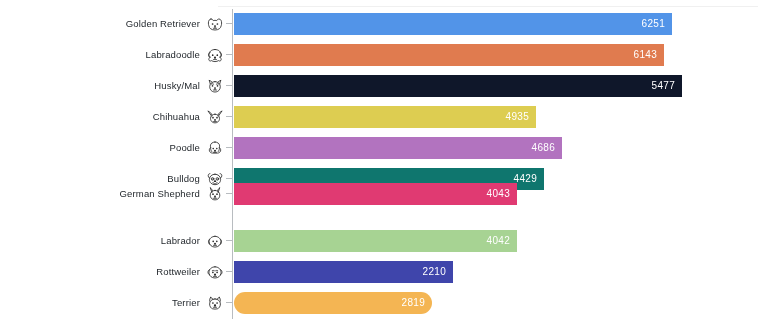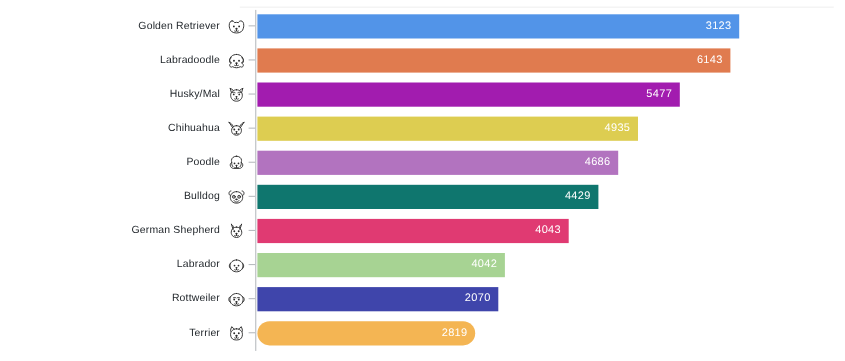--- a/index.html
+++ b/index.html
@@ -127,21 +127,21 @@
             <path d="M7 5c-1.6 0-2.6 1.6-2.6 4 0 1 .1 1.9.4 2.7C5.2 14.1 7.3 16 11 16s5.8-1.9 6.2-4.3c.3-.8.4-1.7.4-2.7 0-2.4-1-4-2.6-4-1 0-1.8.6-2.3 1.6-.5-.2-1.1-.3-1.7-.3s-1.2.1-1.7.3C8.8 5.6 8 5 7 5z"></path>
             <circle cx="8.6" cy="10" r=".85" fill="currentColor" stroke="none"></circle>
             <circle cx="13.4" cy="10" r=".85" fill="currentColor" stroke="none"></circle>
             <ellipse cx="11" cy="12.1" rx="1.05" ry=".8" fill="currentColor" stroke="none"></ellipse>
             <path d="M11 12.9v1.1"></path>
             <path d="M11 14c-.5.6-1.3.7-1.8.2M11 14c.5.6 1.3.7 1.8.2"></path>
           </svg>
         </div>
         <div class="tick" style="background: rgb(184, 188, 192);"></div>
         <div class="bar" style="width: 438px; background: rgb(82, 148, 232);">
-          <span class="bar-value" style="color: rgb(255, 255, 255);">3123</span>
+          <span class="bar-value" style="color: rgb(255, 255, 255);">6251</span>
         </div>
       </div>
       <div class="row" style="top: 44px;">
         <div class="row-label" style="color: rgb(35, 40, 45);">Labradoodle</div>
         <div class="row-icon">
           <svg width="22" height="20" viewBox="0 0 22 20" fill="none" stroke="#2b2b2b" stroke-width="0.85" stroke-linecap="round" stroke-linejoin="round" style="color:#2b2b2b">
             <path d="M11 4.5c-3.6 0-6.2 2.3-6.2 5.5 0 1.1.3 2 .8 2.8-.5.4-.8 1-.8 1.6 0 .9.7 1.6 1.6 1.6.4 0 .8-.2 1.1-.4.9.6 2.1 1 3.5 1s2.6-.4 3.5-1c.3.3.7.4 1.1.4.9 0 1.6-.7 1.6-1.6 0-.6-.3-1.2-.8-1.6.5-.8.8-1.7.8-2.8 0-3.2-2.6-5.5-6.2-5.5z"></path>
             <path d="M6.2 7.5c-.9.3-1.5 1.2-1.5 2.3 0 1.2.7 2.2 1.8 2.4M15.8 7.5c.9.3 1.5 1.2 1.5 2.3 0 1.2-.7 2.2-1.8 2.4"></path>
             <circle cx="8.7" cy="10.2" r=".85" fill="currentColor" stroke="none"></circle>
             <circle cx="13.3" cy="10.2" r=".85" fill="currentColor" stroke="none"></circle>
@@ -164,40 +164,40 @@
             <path d="M11 5.6c-3 0-5.3 2.1-5.3 5 0 1.5.5 2.8 1.4 3.8.9 1 2.3 1.6 3.9 1.6s3-.6 3.9-1.6c.9-1 1.4-2.3 1.4-3.8 0-2.9-2.3-5-5.3-5z"></path>
             <path d="M7.1 8.2c.8-.5 1.8-.5 2.6 0M14.9 8.2c-.8-.5-1.8-.5-2.6 0"></path>
             <circle cx="8.5" cy="9.9" r=".8" fill="currentColor" stroke="none"></circle>
             <circle cx="13.5" cy="9.9" r=".8" fill="currentColor" stroke="none"></circle>
             <ellipse cx="11" cy="12" rx="1" ry=".75" fill="currentColor" stroke="none"></ellipse>
             <path d="M11 12.8v.9"></path>
             <path d="M11 13.7c-.5.6-1.3.7-1.8.2M11 13.7c.5.6 1.3.7 1.8.2"></path>
           </svg>
         </div>
         <div class="tick" style="background: rgb(184, 188, 192);"></div>
-        <div class="bar" style="width: 384px; background: #a21caf;">
+        <div class="bar" style="width: 448px; background: #0f172a;">
           <span class="bar-value" style="color: rgb(255, 255, 255);">5477</span>
         </div>
       </div>
       <div class="row" style="top: 106px;">
         <div class="row-label" style="color: rgb(35, 40, 45);">Chihuahua</div>
         <div class="row-icon">
           <svg width="22" height="20" viewBox="0 0 22 20" fill="none" stroke="#2b2b2b" stroke-width="0.85" stroke-linecap="round" stroke-linejoin="round" style="color:#2b2b2b">
             <path d="M4.2 4.2L7.6 9.2M17.8 4.2L14.4 9.2"></path>
             <path d="M4.2 4.2c1.7.6 3 1.9 3.7 3.6M17.8 4.2c-1.7.6-3 1.9-3.7 3.6"></path>
             <path d="M11 7.2c-2.5 0-4.5 1.9-4.5 4.3 0 1.4.6 2.6 1.6 3.4.8.6 1.8 1 2.9 1s2.1-.4 2.9-1c1-.8 1.6-2 1.6-3.4 0-2.4-2-4.3-4.5-4.3z"></path>
             <circle cx="9" cy="10.7" r=".85" fill="currentColor" stroke="none"></circle>
             <circle cx="13" cy="10.7" r=".85" fill="currentColor" stroke="none"></circle>
             <ellipse cx="11" cy="12.8" rx=".95" ry=".7" fill="currentColor" stroke="none"></ellipse>
             <path d="M11 13.5v.8"></path>
             <path d="M11 14.3c-.5.5-1.2.6-1.7.2M11 14.3c.5.5 1.2.6 1.7.2"></path>
           </svg>
         </div>
         <div class="tick" style="background: rgb(184, 188, 192);"></div>
-        <div class="bar" style="width: 346px; background: rgb(221, 205, 81);">
+        <div class="bar" style="width: 302px; background: rgb(221, 205, 81);">
           <span class="bar-value" style="color: rgb(255, 255, 255);">4935</span>
         </div>
       </div>
       <div class="row" style="top: 137px;">
         <div class="row-label" style="color: rgb(35, 40, 45); margin-left: 32px;">Poodle</div>
         <div class="row-icon">
           <svg width="22" height="20" viewBox="0 0 22 20" fill="none" stroke="#2b2b2b" stroke-width="0.85" stroke-linecap="round" stroke-linejoin="round" style="color:#2b2b2b">
             <path d="M11 4c-2.6 0-4.6 1.7-4.6 3.9 0 .6.2 1.2.4 1.7-.9.5-1.5 1.4-1.5 2.5 0 1.7 1.5 3 3.3 3h4.8c1.8 0 3.3-1.3 3.3-3 0-1.1-.6-2-1.5-2.5.2-.5.4-1.1.4-1.7C15.6 5.7 13.6 4 11 4z"></path>
             <path d="M6.6 9.6c-.1 1.5.3 2.9 1.1 3.9M15.4 9.6c.1 1.5-.3 2.9-1.1 3.9"></path>
             <circle cx="9.2" cy="10.6" r=".8" fill="currentColor" stroke="none"></circle>
@@ -224,21 +224,21 @@
             <circle cx="13.4" cy="9.9" r=".5" fill="currentColor" stroke="none"></circle>
             <ellipse cx="11" cy="12.2" rx="1.2" ry=".85" fill="currentColor" stroke="none"></ellipse>
             <path d="M8.8 13.4c.6.9 1.4 1.3 2.2 1.3s1.6-.4 2.2-1.3"></path>
           </svg>
         </div>
         <div class="tick" style="background: rgb(184, 188, 192);"></div>
         <div class="bar" style="width: 310px; background: #0f766e;">
           <span class="bar-value" style="color: rgb(255, 255, 255);">4429</span>
         </div>
       </div>
-      <div class="row" style="top: 199px;">
+      <div class="row" style="top: 183px;">
         <div class="row-label" style="color: rgb(35, 40, 45);">German Shepherd</div>
         <div class="row-icon">
           <svg width="22" height="20" viewBox="0 0 22 20" fill="none" stroke="#2b2b2b" stroke-width="0.85" stroke-linecap="round" stroke-linejoin="round" style="color:#2b2b2b">
             <path d="M6.4 3.9L7.9 8.6M15.6 3.9L14.1 8.6"></path>
             <path d="M6.4 3.9c1 .7 1.7 1.7 2 2.9M15.6 3.9c-1 .7-1.7 1.7-2 2.9"></path>
             <path d="M11 6.4c-2.7 0-4.8 2.1-4.8 4.7 0 1.6.7 3 1.8 3.8.8.6 1.9 1 3 1s2.2-.4 3-1c1.1-.8 1.8-2.2 1.8-3.8 0-2.6-2.1-4.7-4.8-4.7z"></path>
             <circle cx="9" cy="10.2" r=".85" fill="currentColor" stroke="none"></circle>
             <circle cx="13" cy="10.2" r=".85" fill="currentColor" stroke="none"></circle>
             <ellipse cx="11" cy="12.3" rx="1.05" ry=".8" fill="currentColor" stroke="none"></ellipse>
             <path d="M11 13.1v.9"></path>
@@ -257,41 +257,41 @@
             <path d="M11 5.3c-3.3 0-5.9 2.4-5.9 5.4s2.6 5.4 5.9 5.4 5.9-2.4 5.9-5.4S14.3 5.3 11 5.3z"></path>
             <path d="M5.6 8.2c-.7.6-1.1 1.6-1.1 2.6 0 1.1.5 2.1 1.3 2.7M16.4 8.2c.7.6 1.1 1.6 1.1 2.6 0 1.1-.5 2.1-1.3 2.7"></path>
             <circle cx="9.2" cy="10.4" r=".8" fill="currentColor" stroke="none"></circle>
             <circle cx="12.8" cy="10.4" r=".8" fill="currentColor" stroke="none"></circle>
             <ellipse cx="11" cy="12.5" rx="1" ry=".75" fill="currentColor" stroke="none"></ellipse>
             <path d="M11 13.3v.8"></path>
             <path d="M11 14.1c-.5.5-1.2.6-1.7.2M11 14.1c.5.5 1.2.6 1.7.2"></path>
           </svg>
         </div>
         <div class="tick" style="background: rgb(184, 188, 192);"></div>
-        <div class="bar" style="width: 225px; background: rgb(167, 211, 147);">
+        <div class="bar" style="width: 283px; background: rgb(167, 211, 147);">
           <span class="bar-value" style="color: rgb(255, 255, 255);">4042</span>
         </div>
       </div>
       <div class="row" style="top: 261px;">
         <div class="row-label" style="color: rgb(35, 40, 45);">Rottweiler</div>
         <div class="row-icon">
           <svg width="22" height="20" viewBox="0 0 22 20" fill="none" stroke="#2b2b2b" stroke-width="0.85" stroke-linecap="round" stroke-linejoin="round" style="color:#2b2b2b">
             <path d="M11 4.8c-3.4 0-6 2.4-6 5.6 0 1.7.7 3.2 1.9 4.2 1 .9 2.5 1.4 4.1 1.4s3.1-.5 4.1-1.4c1.2-1 1.9-2.5 1.9-4.2 0-3.2-2.6-5.6-6-5.6z"></path>
             <path d="M5.4 7.6c-.9.5-1.4 1.5-1.4 2.6 0 1.2.6 2.2 1.6 2.7M16.6 7.6c.9.5 1.4 1.5 1.4 2.6 0 1.2-.6 2.2-1.6 2.7"></path>
             <path d="M8.3 8.6c.7-.3 1.5-.3 2.1.1M13.7 8.6c-.7-.3-1.5-.3-2.1.1"></path>
             <circle cx="8.9" cy="10.3" r=".85" fill="currentColor" stroke="none"></circle>
             <circle cx="13.1" cy="10.3" r=".85" fill="currentColor" stroke="none"></circle>
             <ellipse cx="11" cy="12.4" rx="1.1" ry=".8" fill="currentColor" stroke="none"></ellipse>
             <path d="M11 13.2v.9"></path>
             <path d="M11 14.1c-.5.6-1.3.7-1.8.2M11 14.1c.5.6 1.3.7 1.8.2"></path>
           </svg>
         </div>
         <div class="tick" style="background: rgb(184, 188, 192);"></div>
         <div class="bar" style="width: 219px; background: rgb(63, 69, 171);">
-          <span class="bar-value" style="color: rgb(255, 255, 255);">2070</span>
+          <span class="bar-value" style="color: rgb(255, 255, 255);">2210</span>
         </div>
       </div>
       <div class="row" style="top: 292px;">
         <div class="row-label" style="color: rgb(35, 40, 45);">Terrier</div>
         <div class="row-icon">
           <svg width="22" height="20" viewBox="0 0 22 20" fill="none" stroke="#2b2b2b" stroke-width="0.85" stroke-linecap="round" stroke-linejoin="round" style="color:#2b2b2b">
             <path d="M6.6 4.3c-.7 1.1-1 2.4-1 3.8M15.4 4.3c.7 1.1 1 2.4 1 3.8"></path>
             <path d="M6.6 4.3c1 .4 1.9 1.1 2.5 2M15.4 4.3c-1 .4-1.9 1.1-2.5 2"></path>
             <path d="M11 5.9c-3 0-5.4 2.2-5.4 5s1.5 4.4 3 4.9c.7.2 1.5.3 2.4.3s1.7-.1 2.4-.3c1.5-.5 3-2.1 3-4.9s-2.4-5-5.4-5z"></path>
             <circle cx="8.9" cy="10" r=".85" fill="currentColor" stroke="none"></circle>

